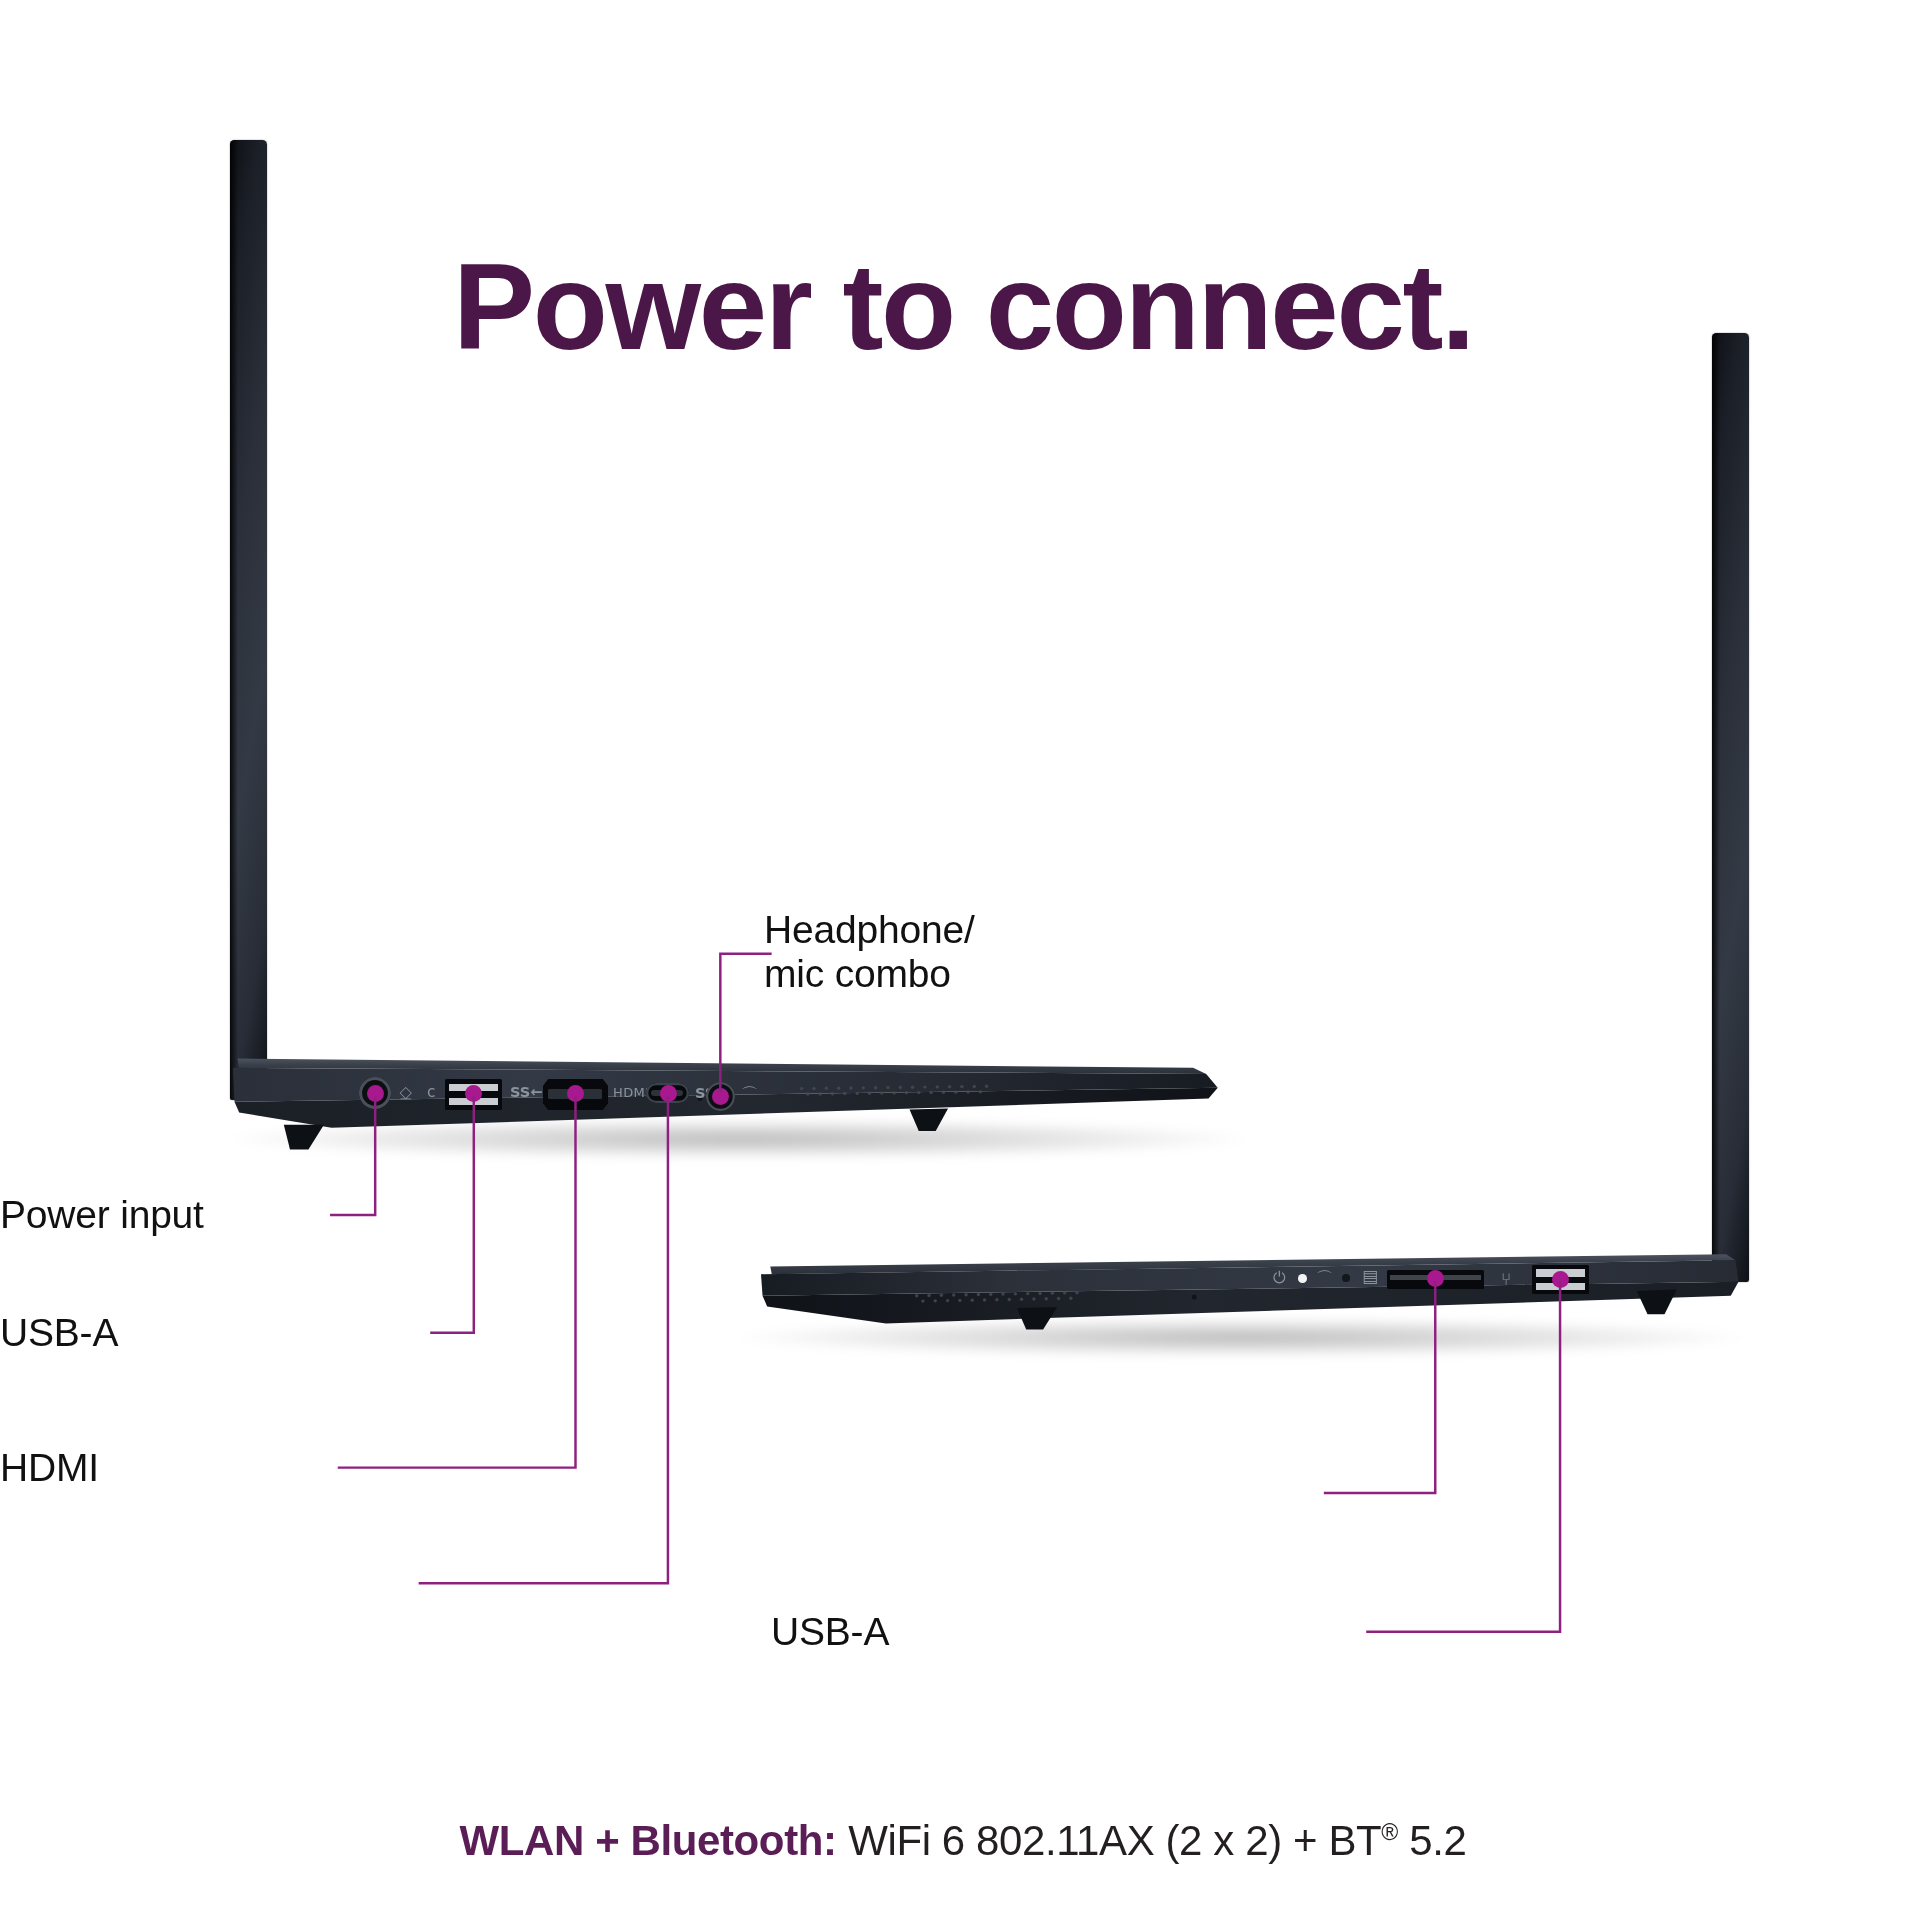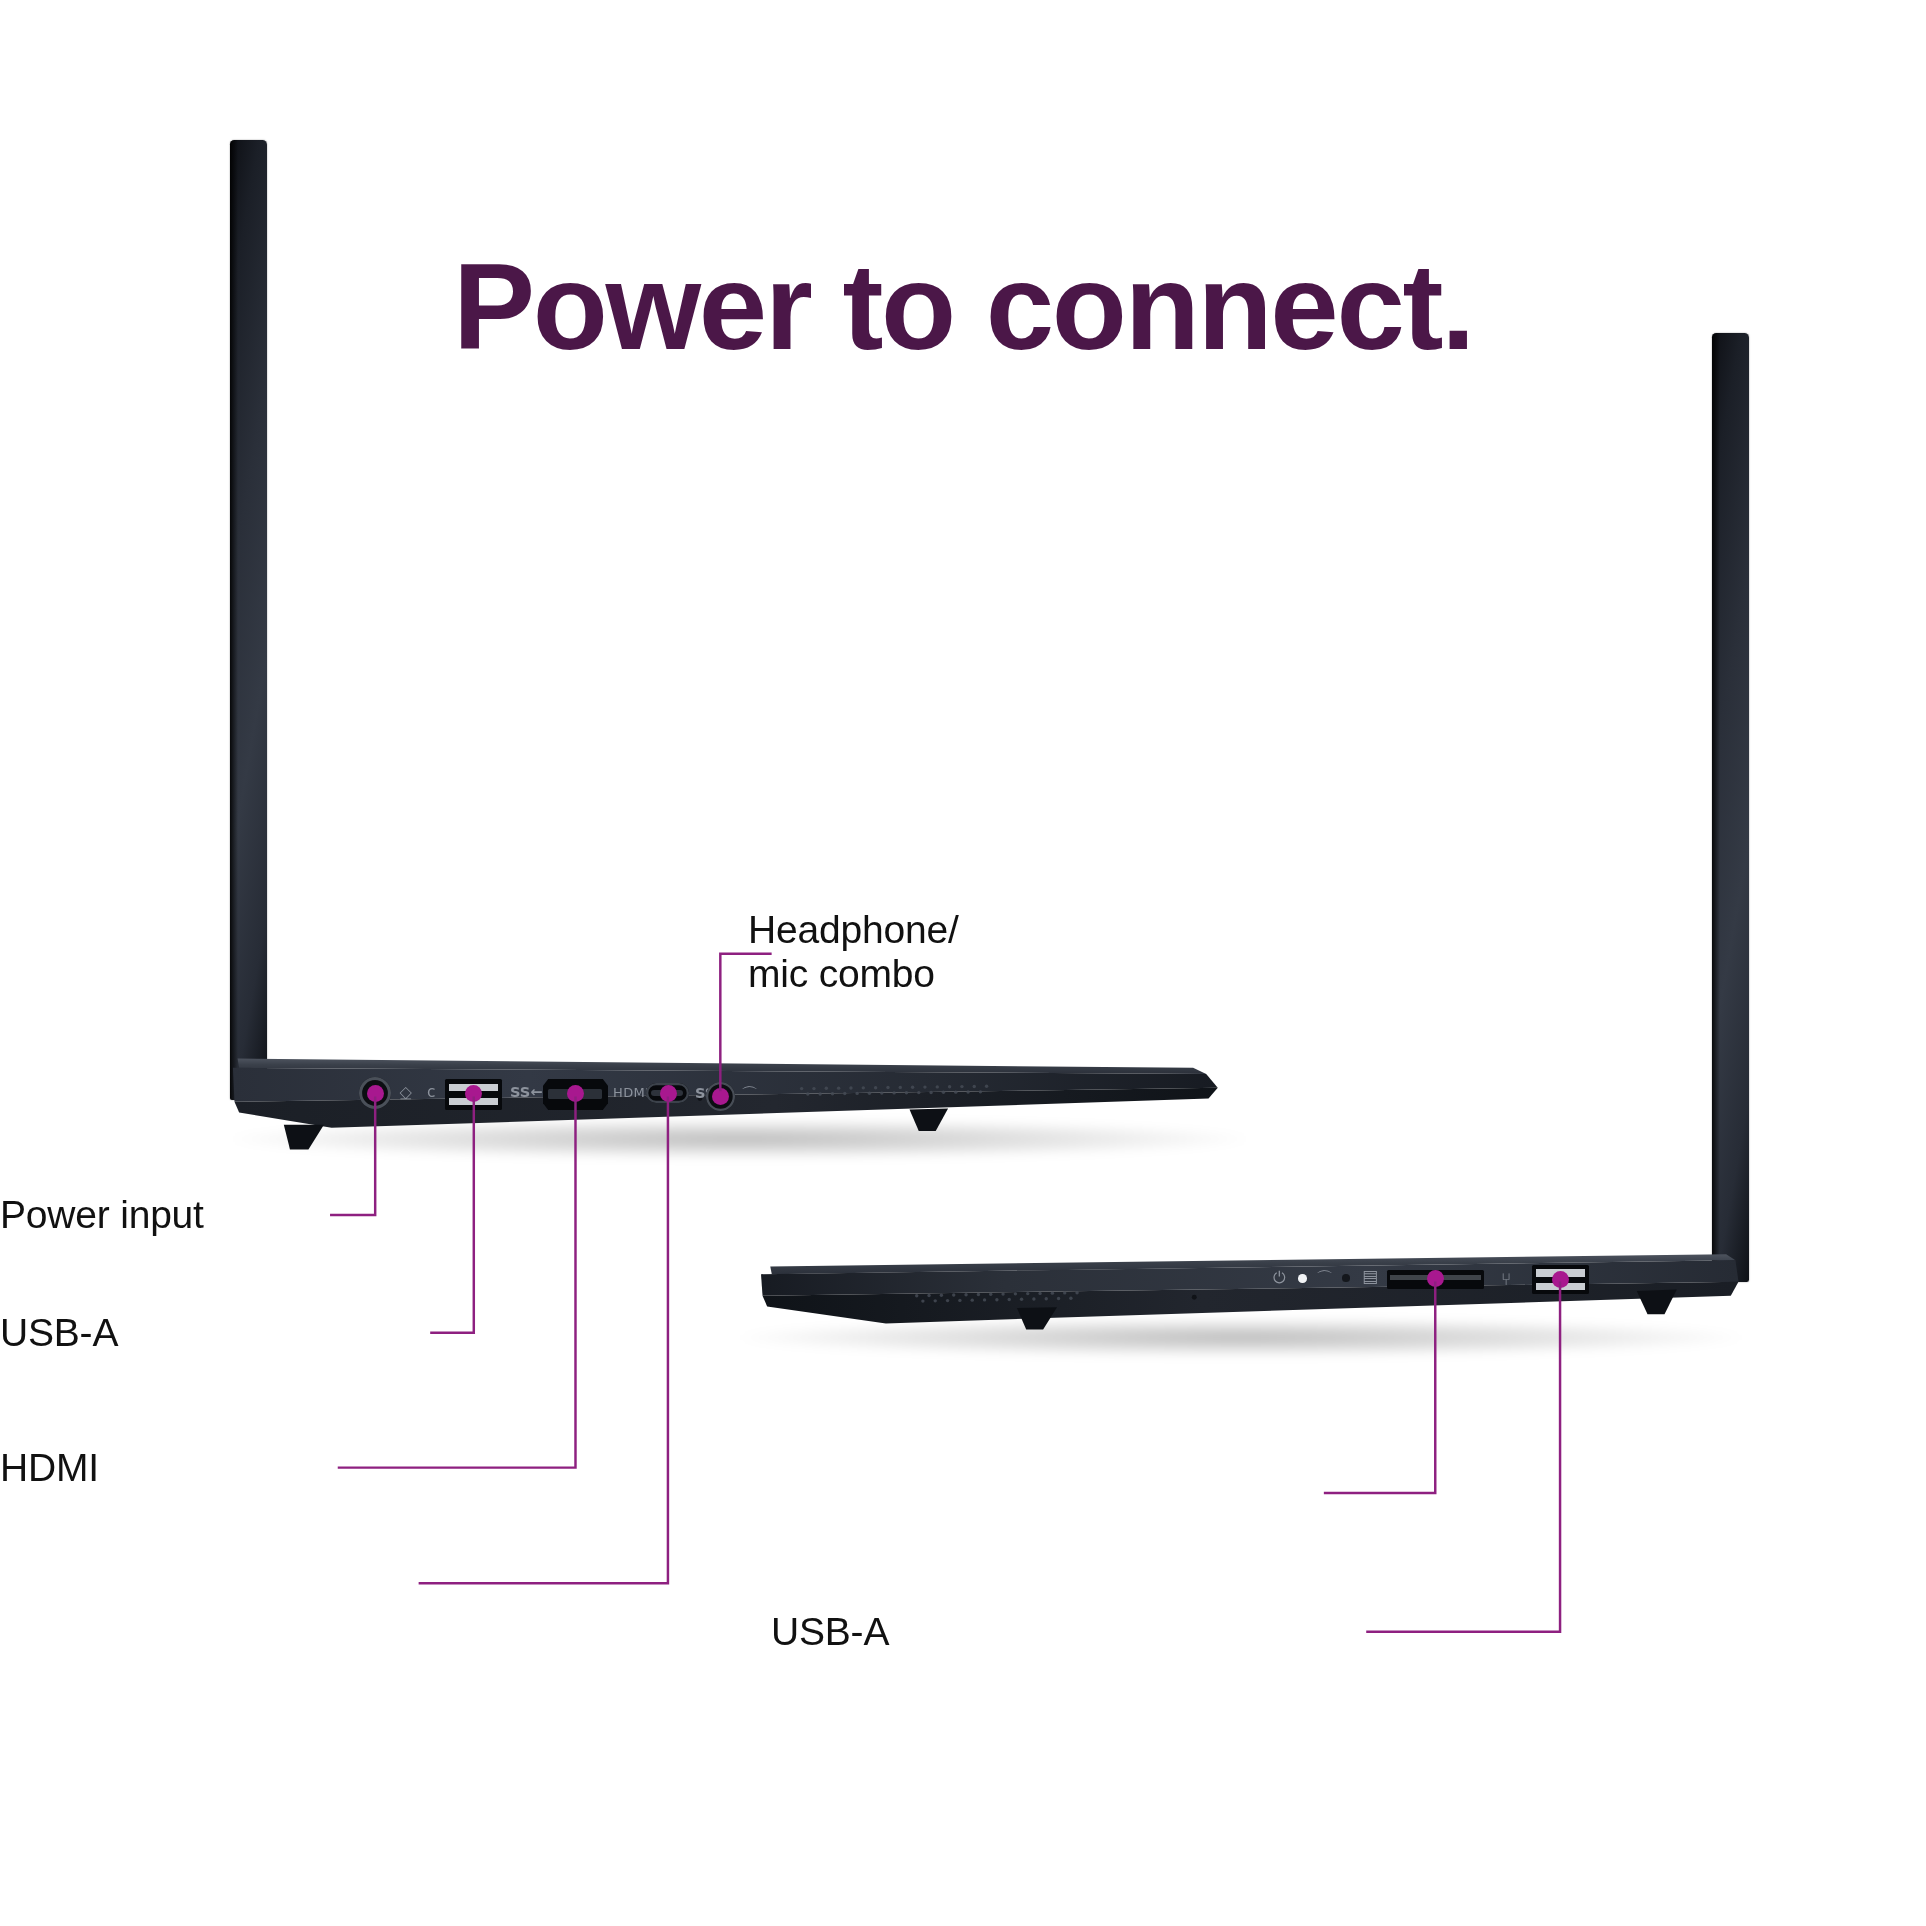--- a/index.html
+++ b/index.html
@@ -351,28 +351,31 @@
       <path d="M 747 1425 L 747 1905 L 440 1905"></path>
 
       <path d="M 867 1425 L 867 2055 L 545 2055"></path>
 
       <path d="M 1863 1665 L 1863 1938 L 1720 1938"></path>
 
       <path d="M 2025 1665 L 2025 2118 L 1775 2118"></path>
     </g>
   </svg>
 
-  <div class="callout-label left-align" style="left:748px; top:908px; width:401px;">Headphone/
+  <div class="callout-label left-align" style="left:764px; top:908px; width:401px;">Headphone/
 mic combo</div>
 
   <div class="callout-label right-align" style="left:0px; top:1193px; width:322px;">Power input</div>
 
   <div class="callout-label right-align" style="left:0px; top:1311px; width:422px;">USB-A</div>
 
   <div class="callout-label right-align" style="left:0px; top:1446px; width:330px;">HDMI</div>
 
 
 
   <div class="callout-label right-align" style="left:771px; top:1610px; width:588px;">USB-A</div>
 
+  <div id="footer-spec">
+    <span class="spec-label">WLAN + Bluetooth:</span><span>&nbsp;</span><span class="spec-value"><span>WiFi 6 802.11AX (2 x 2) + BT</span><sup>®</sup><span> 5.2</span></span>
+  </div>
 
 </div>
 
 
 </body></html>

